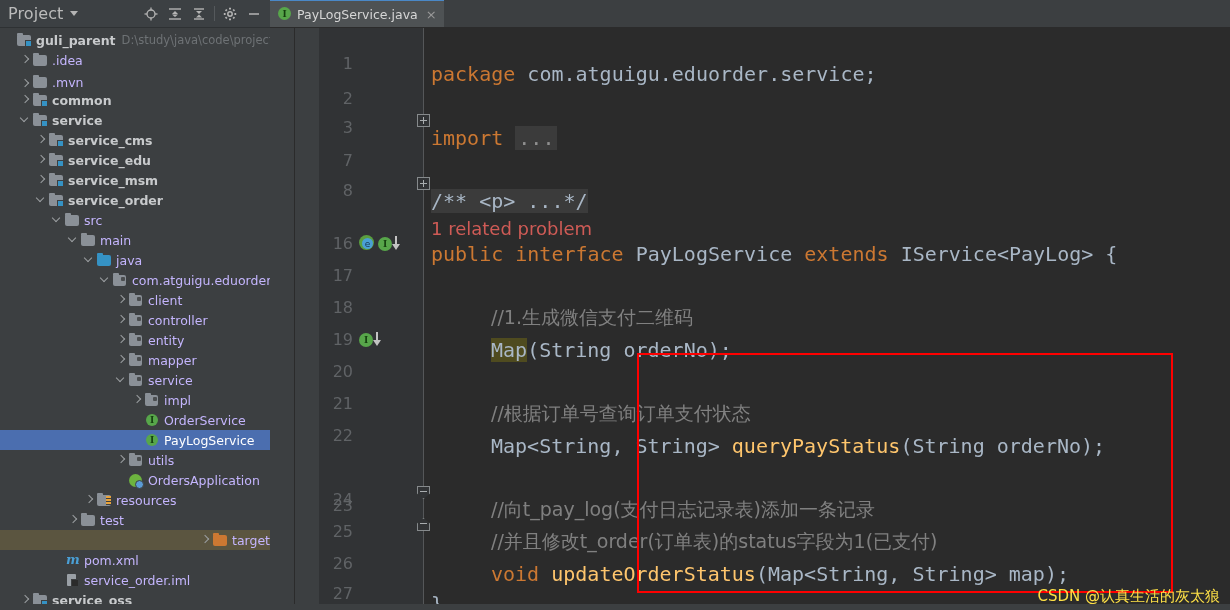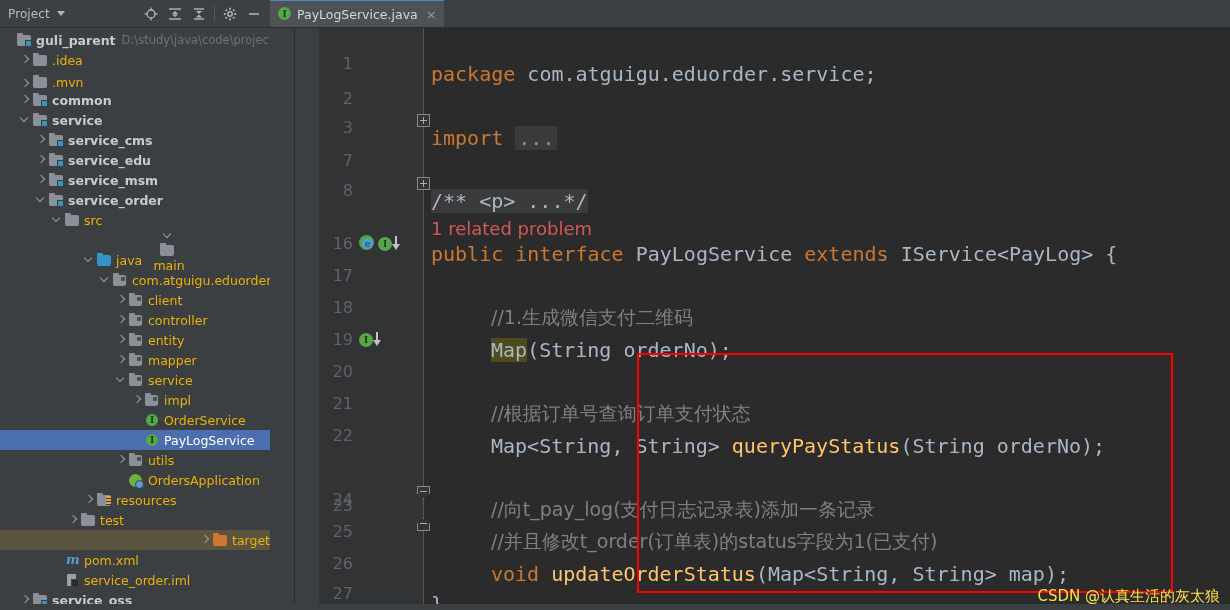--- a/index.html
+++ b/index.html
@@ -29,21 +29,21 @@
     width: 270px;
     background: #3c4043;
     display: flex;
     align-items: center;
     padding: 0 4px 0 8px;
     box-sizing: border-box;
     border-bottom: 1px solid #2e3133;
   }
   .tool-title {
     color: #bbbbbb;
-    font-size: 12px;
+    font-size: 16px;
     letter-spacing: .1px;
     white-space: nowrap;
   }
   .caret-down {
     width: 0; height: 0;
     border-left: 4px solid transparent;
     border-right: 4px solid transparent;
     border-top: 5px solid #b4b4b4;
     margin-left: 7px;
   }
@@ -132,21 +132,21 @@
     border-bottom: 1.6px solid #9b9fa2;
   }
   .arrow.closed::before { transform: rotate(-45deg); }
   .arrow.open::before { transform: rotate(45deg); top:1px; left:1px;}
   .ico {
     width: 16px; height: 16px;
     flex: 0 0 16px;
     margin-right: 4px;
     position: relative;
   }
-  .lbl { color: #eab308; }
+  .lbl { color: #c4b5fd; }
   .lbl.bold { font-weight: bold; color: #c8cacc; }
   .path {
     color: #6e7275;
     font-size: 11.5px;
     margin-left: 6px;
   }
 
   
   .f-mod, .f-plain, .f-pkg, .f-src, .f-res, .f-target {
     position:absolute; left:1px; top:3px;
@@ -488,21 +488,21 @@
           </span>
           <span class="lbl bold">service_order</span>
         </div>
         <div class="row" style="padding-left: 52px;">
           <span class="arrow open"></span>
           <span class="ico">
             <span class="f-plain"></span>
           </span>
           <span class="lbl">src</span>
         </div>
-        <div class="row" style="padding-left: 68px; flex-direction: column;">
+        <div class="row" style="padding-left: 68px;">
           <span class="arrow open"></span>
           <span class="ico">
             <span class="f-plain"></span>
           </span>
           <span class="lbl">main</span>
         </div>
         <div class="row" style="padding-left: 84px;">
           <span class="arrow open"></span>
           <span class="ico">
             <span class="f-src"></span>

